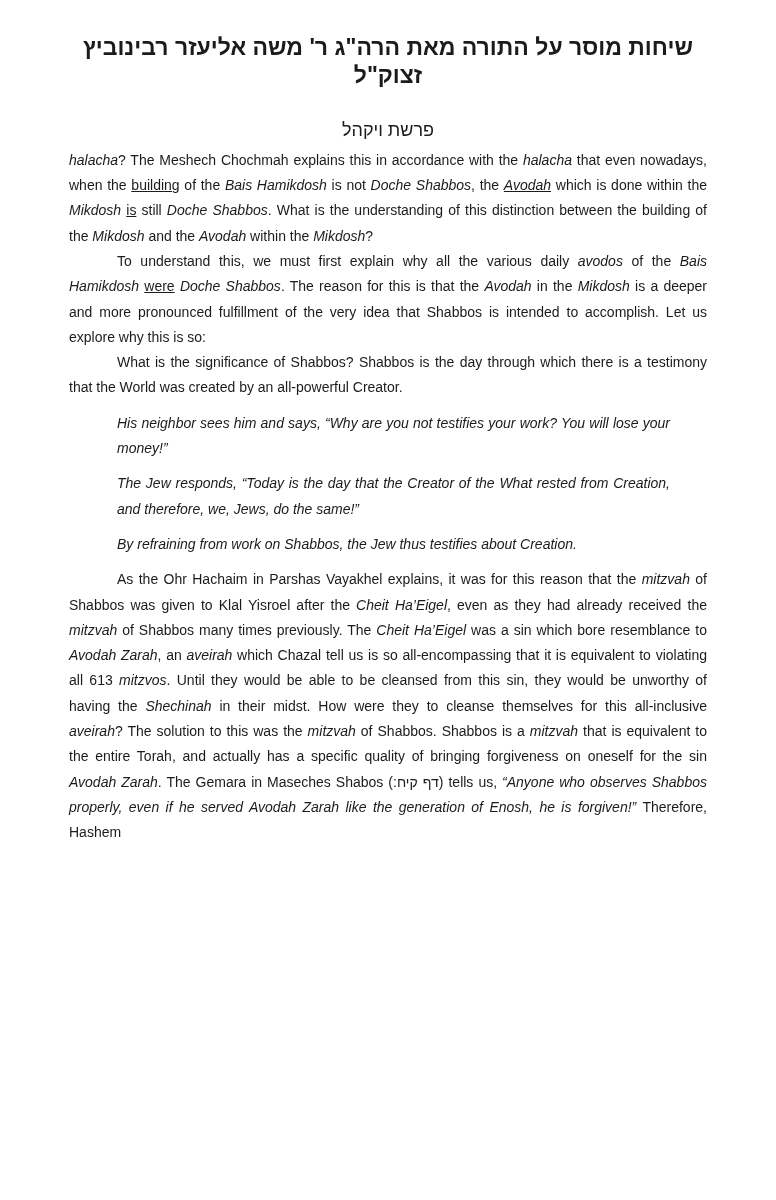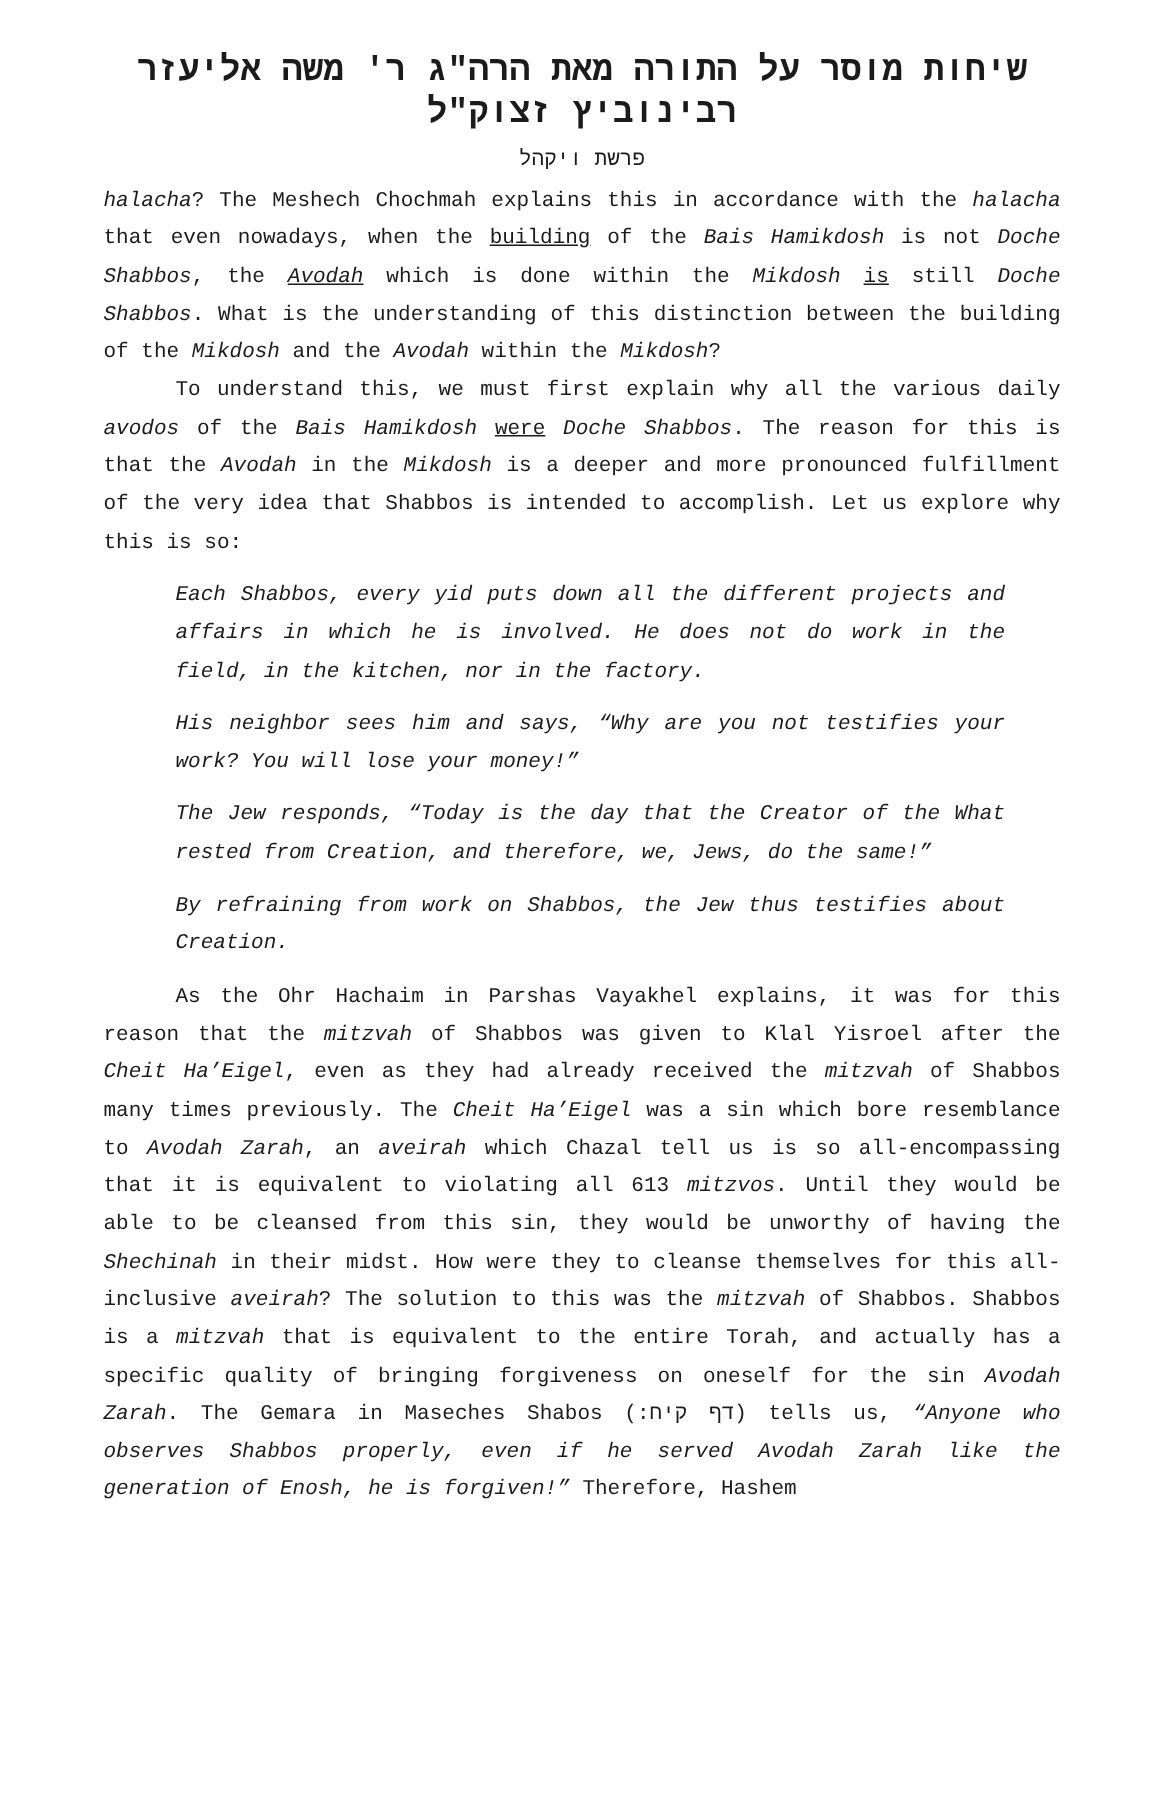--- a/index.html
+++ b/index.html
@@ -4,36 +4,36 @@
 <style>
   html, body { margin: 0; padding: 0; background: #ffffff; }
   .page {
     position: relative;
     width: 776px;
     height: 1012px;
     box-sizing: border-box;
     padding: 34px 69px 0 69px;
     background: #ffffff;
     color: #1b1b1b;
-    font-family: Liberation Mono, monospace;
+    font-family: Liberation Sans, sans-serif;
     overflow: hidden;
   }
   .heb-title {
     margin: 0;
     text-align: center;
     direction: rtl;
     font-size: 23px;
     font-weight: bold;
     line-height: 1.2;
   }
   .heb-subtitle {
-    margin-top: 10px;
+    margin-top: 31px;
     text-align: center;
     direction: rtl;
-    font-size: 14px;
+    font-size: 18px;
     line-height: 1.2;
   }
   .doc-body {
     margin-top: 6px;
     font-size: 14px;
     line-height: 25.3px;
     text-align: justify;
   }
   .doc-body p { margin: 0; }
   p.indent { text-indent: 48px; }
@@ -90,21 +90,21 @@
 
 <div class="page">
   <header>
     <h1 class="heb-title">שיחות מוסר על התורה מאת הרה"ג ר' משה אליעזר רבינוביץ זצוק"ל</h1>
     <div class="heb-subtitle">פרשת ויקהל</div>
   </header>
 
   <main class="doc-body">
       <p class="body"><span class="i">halacha</span>? The Meshech Chochmah explains this in accordance with the <span class="i">halacha</span> that even nowadays, when the <span class="u">building</span> of the <span class="i">Bais Hamikdosh</span> is not <span class="i">Doche Shabbos</span>, the <span class="i u">Avodah</span> which is done within the <span class="i">Mikdosh</span> <span class="u">is</span> still <span class="i">Doche Shabbos</span>. What is the understanding of this distinction between the building of the <span class="i">Mikdosh</span> and the <span class="i">Avodah</span> within the <span class="i">Mikdosh</span>?</p>
       <p class="indent">To understand this, we must first explain why all the various daily <span class="i">avodos</span> of the <span class="i">Bais Hamikdosh</span> <span class="u">were</span> <span class="i">Doche Shabbos</span>. The reason for this is that the <span class="i">Avodah</span> in the <span class="i">Mikdosh</span> is a deeper and more pronounced fulfillment of the very idea that Shabbos is intended to accomplish. Let us explore why this is so:</p>
-      <p class="quote">Each Shabbos, every yid puts down all the different projects and affairs in which he is involved. He does not do work in the field, in the kitchen, nor in the factory.</p>
+      <p class="indent">What is the significance of Shabbos? Shabbos is the day through which there is a testimony that the World was created by an all-powerful Creator.</p>
       <p class="quote">His neighbor sees him and says, “Why are you not testifies your work? You will lose your money!”</p>
       <p class="quote">The Jew responds, “Today is the day that the Creator of the What rested from Creation, and therefore, we, Jews, do the same!”</p>
       <p class="quote">By refraining from work on Shabbos, the Jew thus testifies about Creation.</p>
       <p class="indent">As the Ohr Hachaim in Parshas Vayakhel explains, it was for this reason that the <span class="i">mitzvah</span> of Shabbos was given to Klal Yisroel after the <span class="i">Cheit Ha’Eigel</span>, even as they had already received the <span class="i">mitzvah</span> of Shabbos many times previously. The <span class="i">Cheit Ha’Eigel</span> was a sin which bore resemblance to <span class="i">Avodah Zarah</span>, an <span class="i">aveirah</span> which Chazal tell us is so all-encompassing that it is equivalent to violating all 613 <span class="i">mitzvos</span>. Until they would be able to be cleansed from this sin, they would be unworthy of having the <span class="i">Shechinah</span> in their midst. How were they to cleanse themselves for this all-inclusive <span class="i">aveirah</span>? The solution to this was the <span class="i">mitzvah</span> of Shabbos. Shabbos is a <span class="i">mitzvah</span> that is equivalent to the entire Torah, and actually has a specific quality of bringing forgiveness on oneself for the sin <span class="i">Avodah Zarah</span>. The Gemara in Maseches Shabos (<span class="r" dir="rtl">דף קיח:</span>) tells us, <span class="i">“Anyone who observes Shabbos properly, even if he served Avodah Zarah like the generation of Enosh, he is forgiven!”</span> Therefore, Hashem</p>
     </main>
 
   <footer class="page-footer">
     <span class="footer-rule"></span>
     <span class="bracket left"></span>
     <span class="pagenum">3</span>

